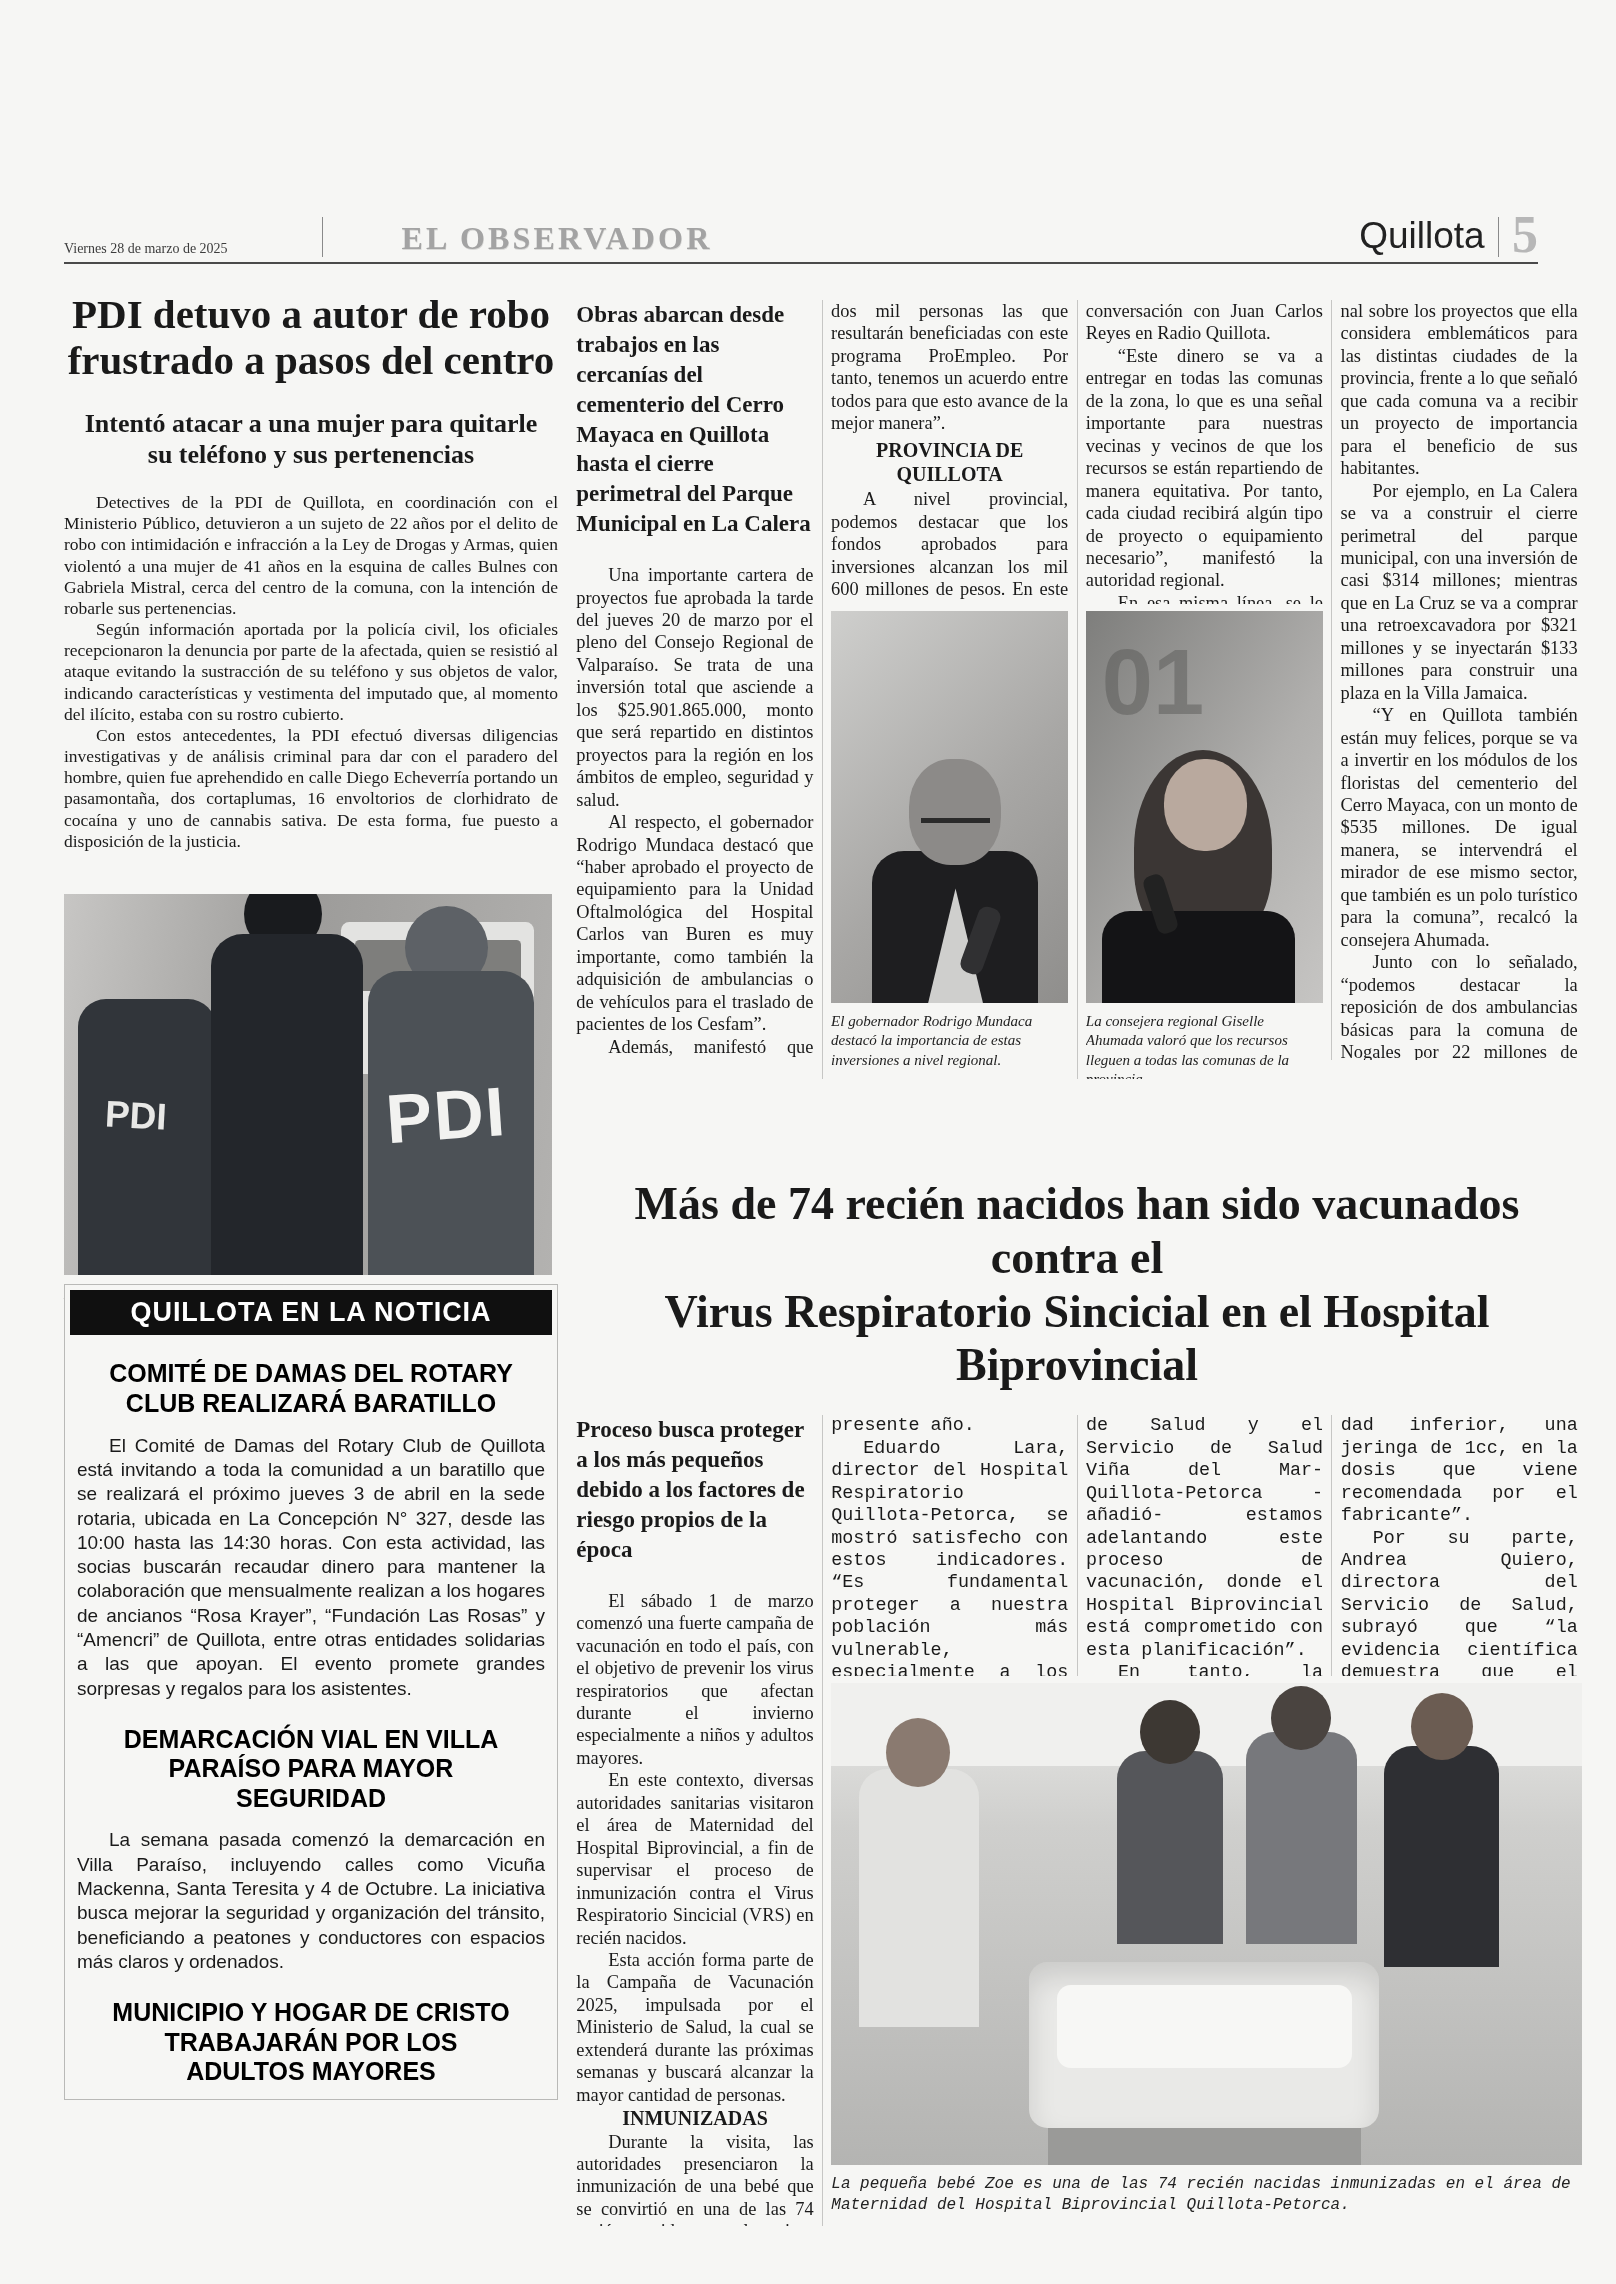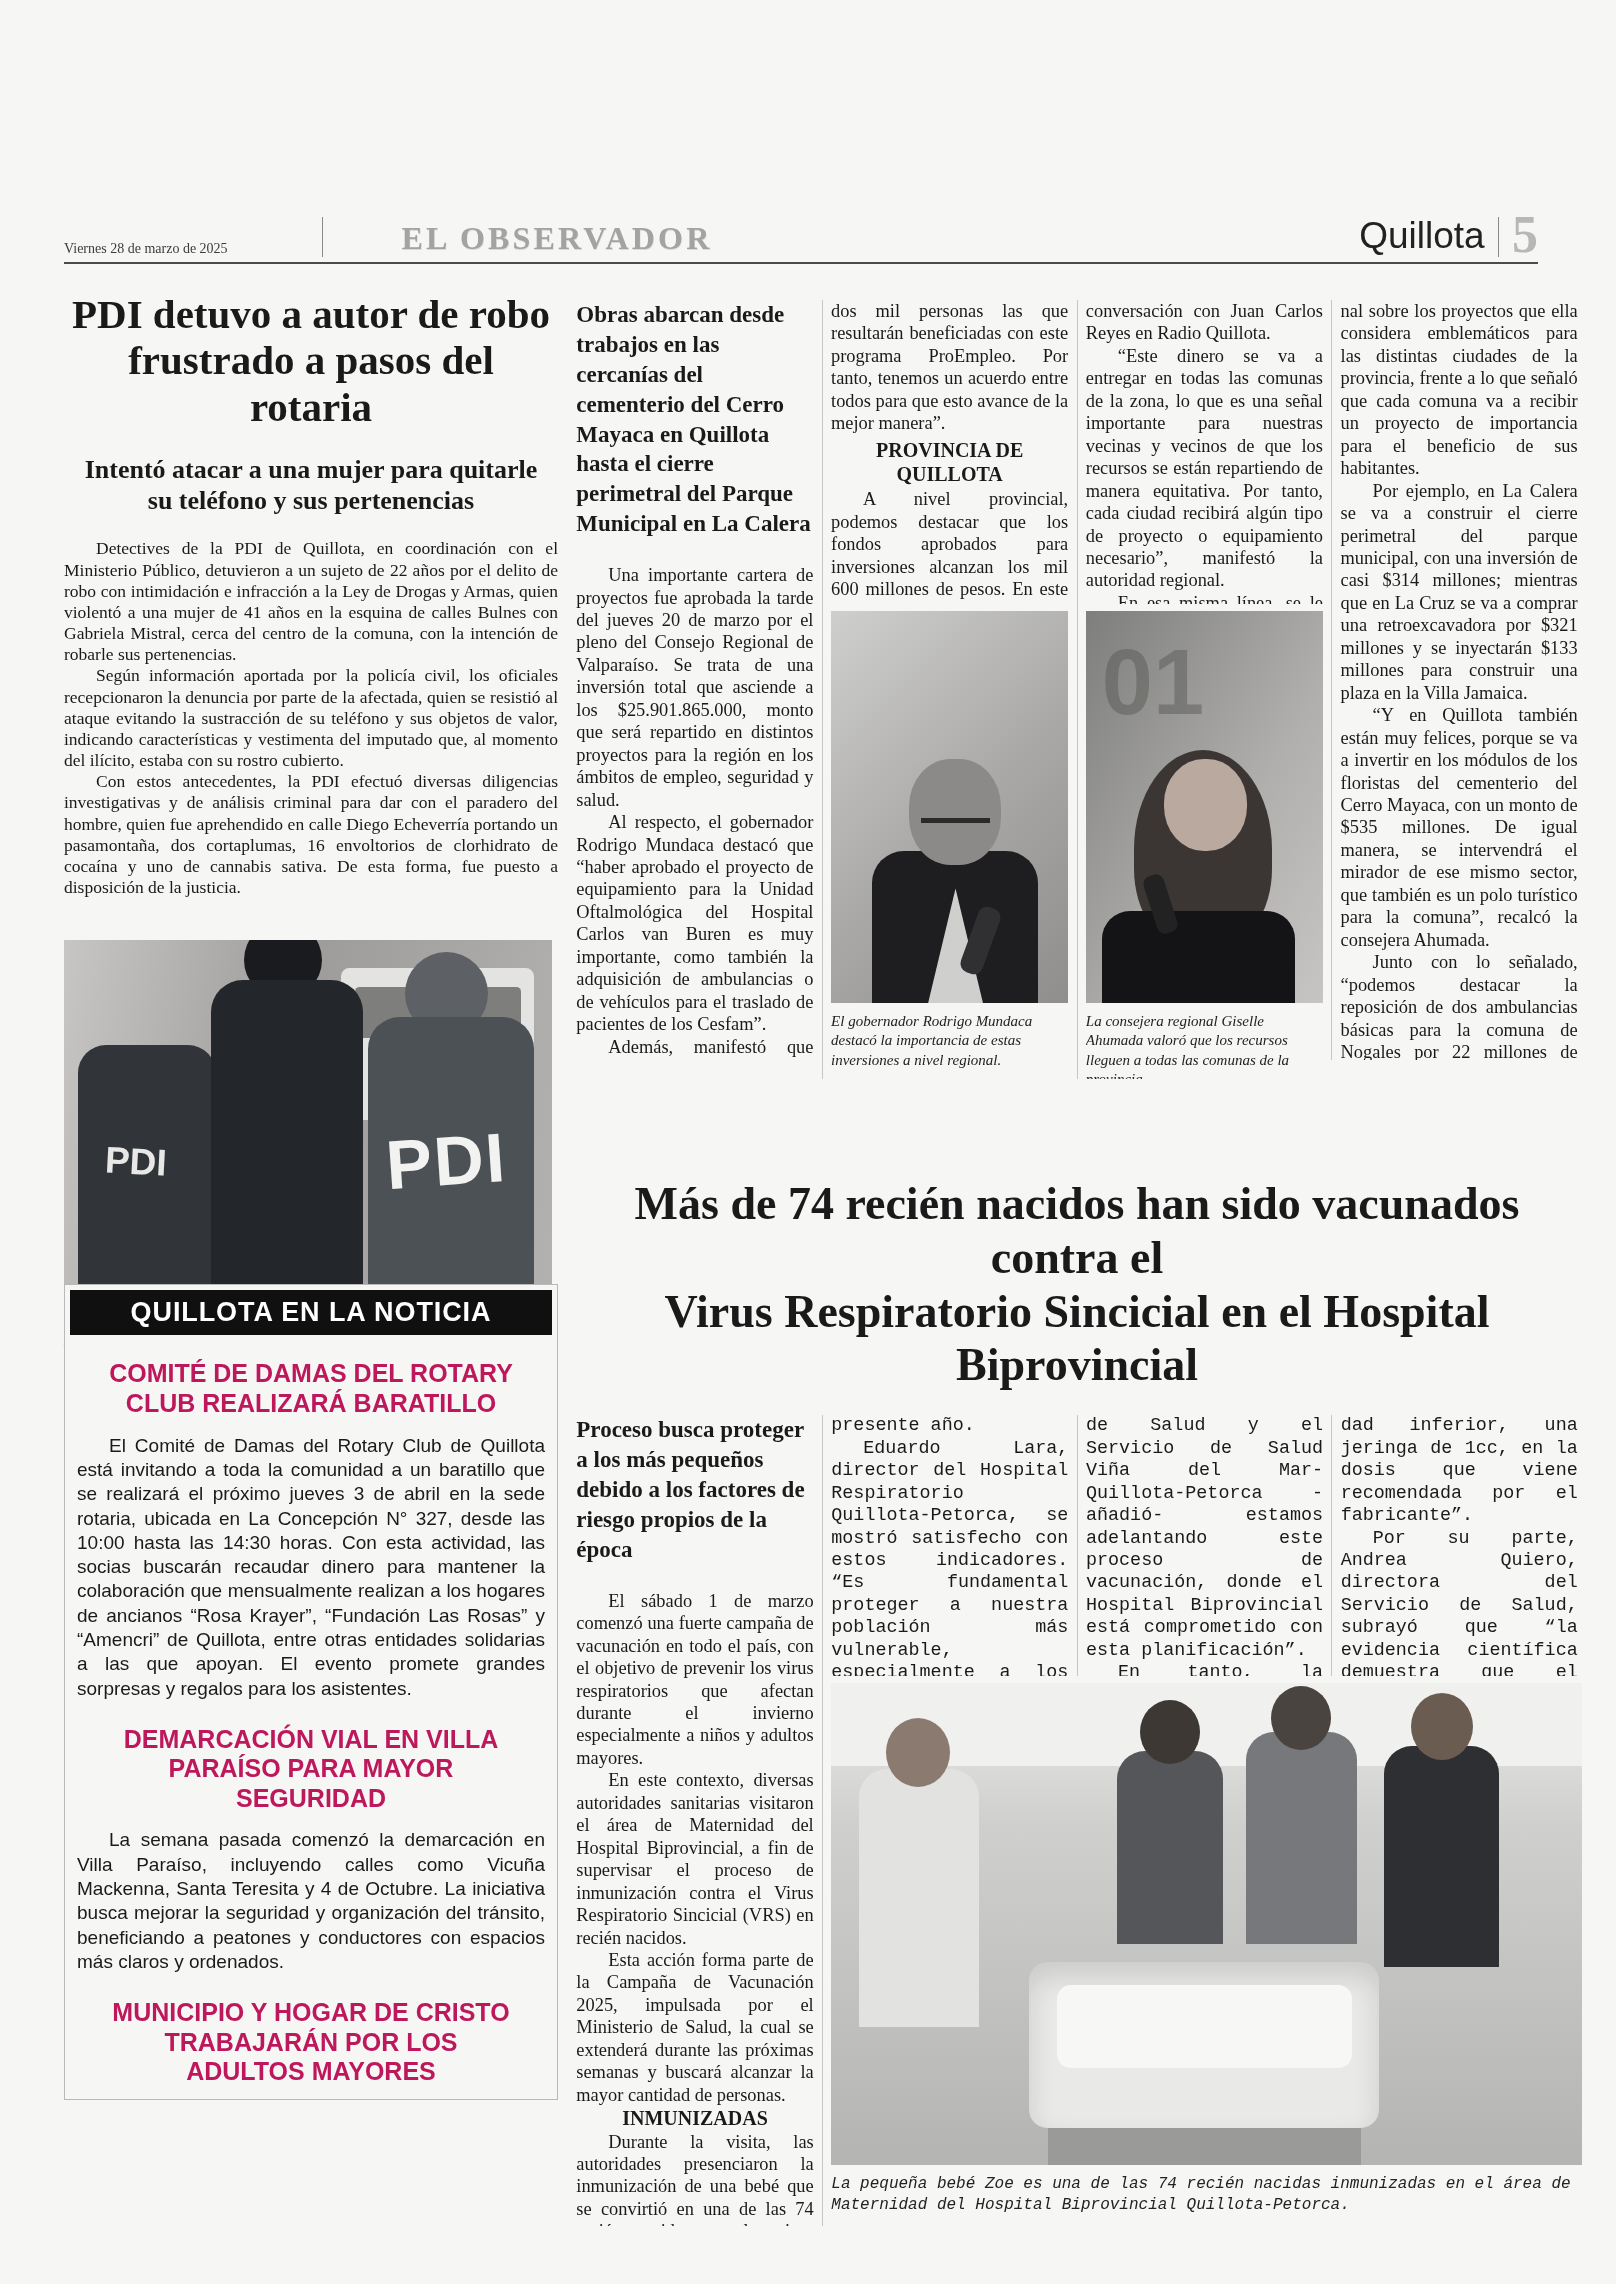--- a/index.html
+++ b/index.html
@@ -63,21 +63,21 @@
   .gis-digits{position:absolute;left:16px;top:18.4px;font-family:"Liberation Sans",sans-serif;font-weight:bold;font-size:92px;color:#55555377;}
   .gis-hair{position:absolute;right:51px;bottom:55px;width:138px;height:198px;background:#3b3634;border-radius:50% 50% 40% 40%;}
   .gis-face{position:absolute;right:76px;bottom:152px;width:83px;height:92px;background:#b9a99e;border-radius:48%;}
   .gis-body{position:absolute;right:28px;bottom:0;width:193px;height:92px;background:#141416;border-radius:28px 28px 0 0;}
   .gis-mic{position:absolute;right:152px;bottom:69px;width:21px;height:60px;background:#222;border-radius:8.3px;transform:rotate(-18deg);}
 
   
   .noticia{position:absolute;left:64px;top:1284px;width:494px;height:816px;border:0.9px solid #b9b9b7;box-sizing:border-box;background:#f6f6f4;overflow:hidden;font-family:"Liberation Sans",sans-serif;}
   .noticia-banner{margin:4.6px;background:#101010;color:#fff;text-align:center;font-weight:bold;font-size:27px;letter-spacing:0.9px;padding:7.4px 0;}
   .brief{padding:0 12px;}
-  .brief h3{font-size:25px;line-height:1.17;text-align:center;font-weight:bold;margin:24px 28px 15.7px;color:#be185d;}
+  .brief h3{font-size:25px;line-height:1.17;text-align:center;font-weight:bold;margin:24px 28px 15.7px;color:#000000;}
   .brief p{font-size:19px;line-height:1.28;}
   .brief p{text-indent:32px;}
 
   
   .vacunas{position:absolute;left:568px;top:1177px;width:1018px;}
   .vacunas .headline{font-size:46px;font-weight:bold;line-height:1.17;text-align:center;}
   .vac-cols{display:flex;margin-top:23px;}
   .vac-col1{width:254px;padding:0 8.3px;box-sizing:border-box;height:811px;overflow:hidden;}
   .vac-right{flex:1;border-left:0.9px solid #c6c6c4;font-family:Liberation Mono, monospace;}
   .vac-row{display:flex;height:261px;overflow:hidden;}
@@ -101,21 +101,21 @@
   <div class="hdr-date">Viernes 28 de marzo de 2025</div>
   <div class="hdr-vline"></div>
   <div class="hdr-masthead">EL OBSERVADOR</div>
   <div class="hdr-spacer"></div>
   <div class="hdr-section">Quillota</div>
   <div class="hdr-vline"></div>
   <div class="hdr-page">5</div>
 </div>
 
 <div class="pdi">
-  <h1><span>PDI detuvo a autor de robo</span><br><span>frustrado a pasos del rotaria</span></h1>
+  <h1><span>PDI detuvo a autor de robo</span><br><span>frustrado a pasos del centro</span></h1>
   <h2>Intentó atacar a una mujer para quitarle su teléfono y sus pertenencias</h2>
   <div class="pdi-body">
     <p class="ind">Detectives de la PDI de Quillota, en coordinación con el Ministerio Público, detuvieron a un sujeto de 22 años por el delito de robo con intimidación e infracción a la Ley de Drogas y Armas, quien violentó a una mujer de 41 años en la esquina de calles Bulnes con Gabriela Mistral, cerca del centro de la comuna, con la intención de robarle sus pertenencias.</p>
     <p class="ind">Según información aportada por la policía civil, los oficiales recepcionaron la denuncia por parte de la afectada, quien se resistió al ataque evitando la sustracción de su teléfono y sus objetos de valor, indicando características y vestimenta del imputado que, al momento del ilícito, estaba con su rostro cubierto.</p>
     <p class="ind">Con estos antecedentes, la PDI efectuó diversas diligencias investigativas y de análisis criminal para dar con el paradero del hombre, quien fue aprehendido en calle Diego Echeverría portando un pasamontaña, dos cortaplumas, 16 envoltorios de clorhidrato de cocaína y uno de cannabis sativa. De esta forma, fue puesto a disposición de la justicia.</p>
   </div>
   <div class="pdi-photo">
     <div class="van"></div>
     <div class="figL"></div>
     <div class="head1"></div>

